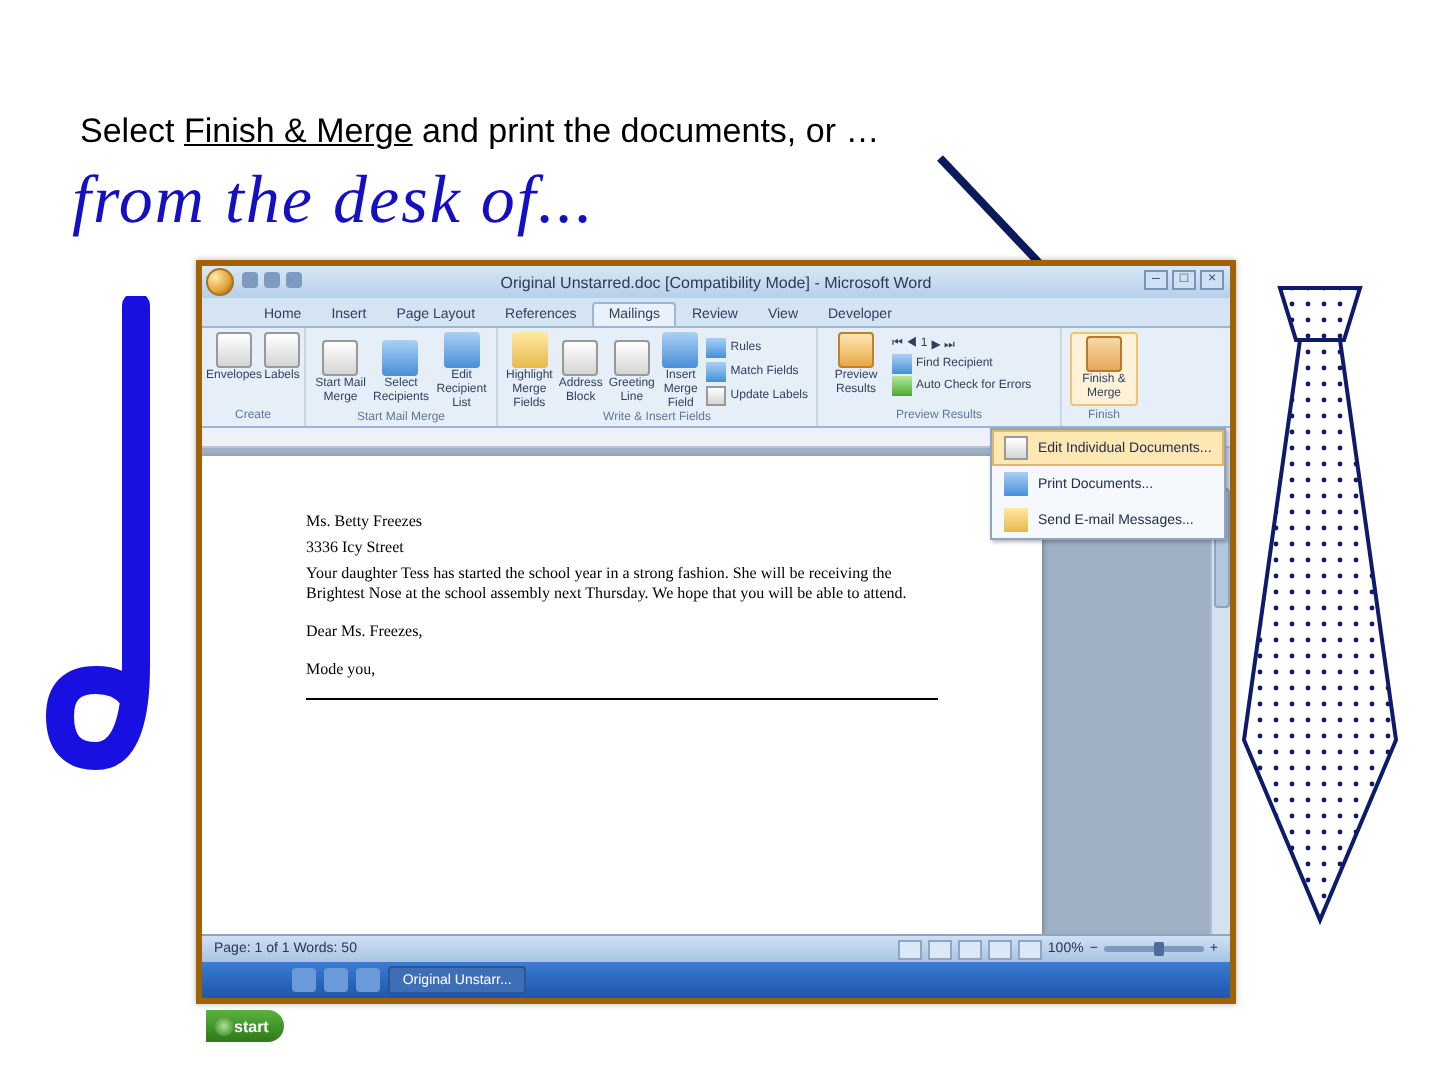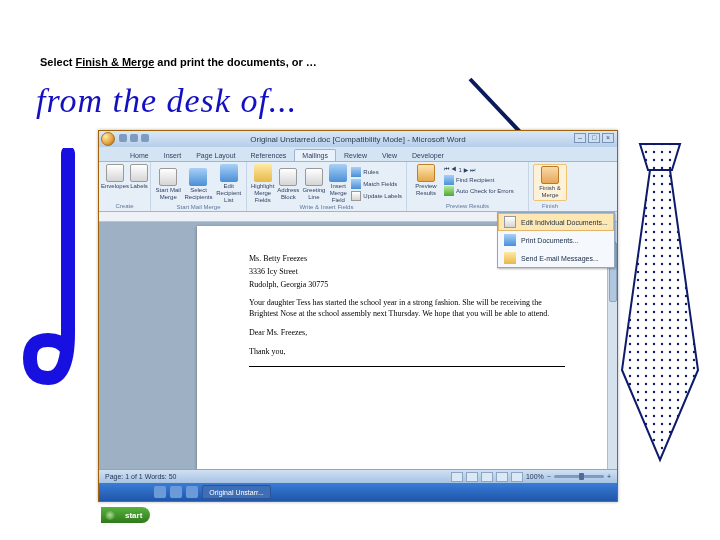--- a/index.html
+++ b/index.html
@@ -7,22 +7,22 @@
     width: 720px;
     height: 540px;
     background: #fff;
     font-family: "Segoe UI", Tahoma, Arial, sans-serif;
     position: relative;
     overflow: hidden;
   }
   .caption {
     position: absolute;
     top: 56px; left: 40px;
-    font-size: 11px;
-    font-weight: bold;
+    font-size: 17px;
+    font-weight: normal;
     color: #000;
   }
   .caption .underline { text-decoration: underline; }
   
   .desk-of {
     position: absolute;
     top: 82px; left: 36px;
     font-family: "Comic Sans MS", cursive;
     font-size: 34px;
     font-style: italic;
@@ -46,21 +46,21 @@
     position: absolute;
     top: 74px; left: 460px;
     width: 120px; height: 110px;
   }
   
   .word-win {
     position: absolute;
     top: 130px; left: 98px;
     width: 520px; height: 372px;
     background: #5eead4;
-    border: 1px solid #a16207;
+    border: 3px solid #a16207;
     box-shadow: 0 0 3px rgba(0,0,0,.3);
     display: flex;
     flex-direction: column;
     font-size: 8px;
   }
   .titlebar {
     height: 16px;
     background: linear-gradient(#d9e7f7,#b6cfe9);
     display: flex;
     align-items: center;
@@ -139,21 +139,21 @@
   .finish-wrap { border:1px solid #f0c273; background:#fdf1d8; border-radius:2px; padding:1px; }
   .ruler {
     height: 10px;
     background: #eef2f7;
     border-bottom: 1px solid #b5c6da;
   }
   .doc-area {
     flex: 1;
     background: #9eb0c4;
     display: flex;
-    justify-content: flex-end;
+    justify-content: flex-start;
     overflow: hidden;
     position: relative;
   }
   .page {
     width: 420px;
     background: #fff;
     margin-top: 4px;
     box-shadow: 0 1px 3px rgba(0,0,0,.4);
     padding: 28px 52px 20px 52px;
     font-family: "Times New Roman", serif;
@@ -196,21 +196,21 @@
   .zoom-track { width: 50px; height: 3px; background:#7f9ac0; position:relative; border-radius:2px;}
   .zoom-thumb { width:5px; height:7px; background:#4d6c96; position:absolute; left:50%; top:-2px; border-radius:1px;}
   .viewbtn { width:12px; height:10px; background:#dbe8f6; border:1px solid #8fa6c2; }
   .taskbar {
     height: 18px;
     background: linear-gradient(#3a7cd6,#1e56aa);
     display: flex; align-items: center;
     gap: 4px; padding-left: 2px;
   }
   .start {
-    display:flex; align-items:center; gap:10px;
+    display:flex; align-items:center; gap:0;
     background: linear-gradient(#57b33e,#2e7a19);
     height: 16px; padding: 0 8px 0 4px;
     border-radius: 0 8px 8px 0;
     color:#fff; font-weight:bold; font-size:8px;margin-top:46px;
   }
   .start .orb { width:10px;height:10px;border-radius:50%;background:radial-gradient(#a9e28f,#2e7a19);}
   .tb-item { height:14px; padding:0 6px; background:#3e6fb6; color:#fff; font-size:7px; display:flex; align-items:center; border:1px solid #2a5596; border-radius:2px;}
   .tb-ico { width:12px; height:12px; background:#6a9ad8; border-radius:2px; }
   .scrollbar-v {
     position:absolute; right:0; top:0; bottom:0; width:10px;
@@ -388,24 +388,23 @@
         </div>
     </div>
   </div>
 
   <div class="ruler"></div>
 
   <div class="doc-area">
     <div class="page">
       <p class="addr">Ms. Betty Freezes</p>
       <p class="addr">3336 Icy Street</p>
-      <p>Rudolph, Georgia 30775</p>
       <p>Your daughter Tess has started the school year in a strong fashion. She will be receiving the Brightest Nose at the school assembly next Thursday. We hope that you will be able to attend.</p>
       <p>Dear Ms. Freezes,</p>
-      <p>Thank you,</p>
+      <p>Mode you,</p>
       <hr>
     </div>
     <div class="scrollbar-v">
         <div class="thumb"></div>
       </div>
   </div>
 
   <div class="statusbar">
     <span>Page: 1 of 1   Words: 50</span>
     <div class="right">

